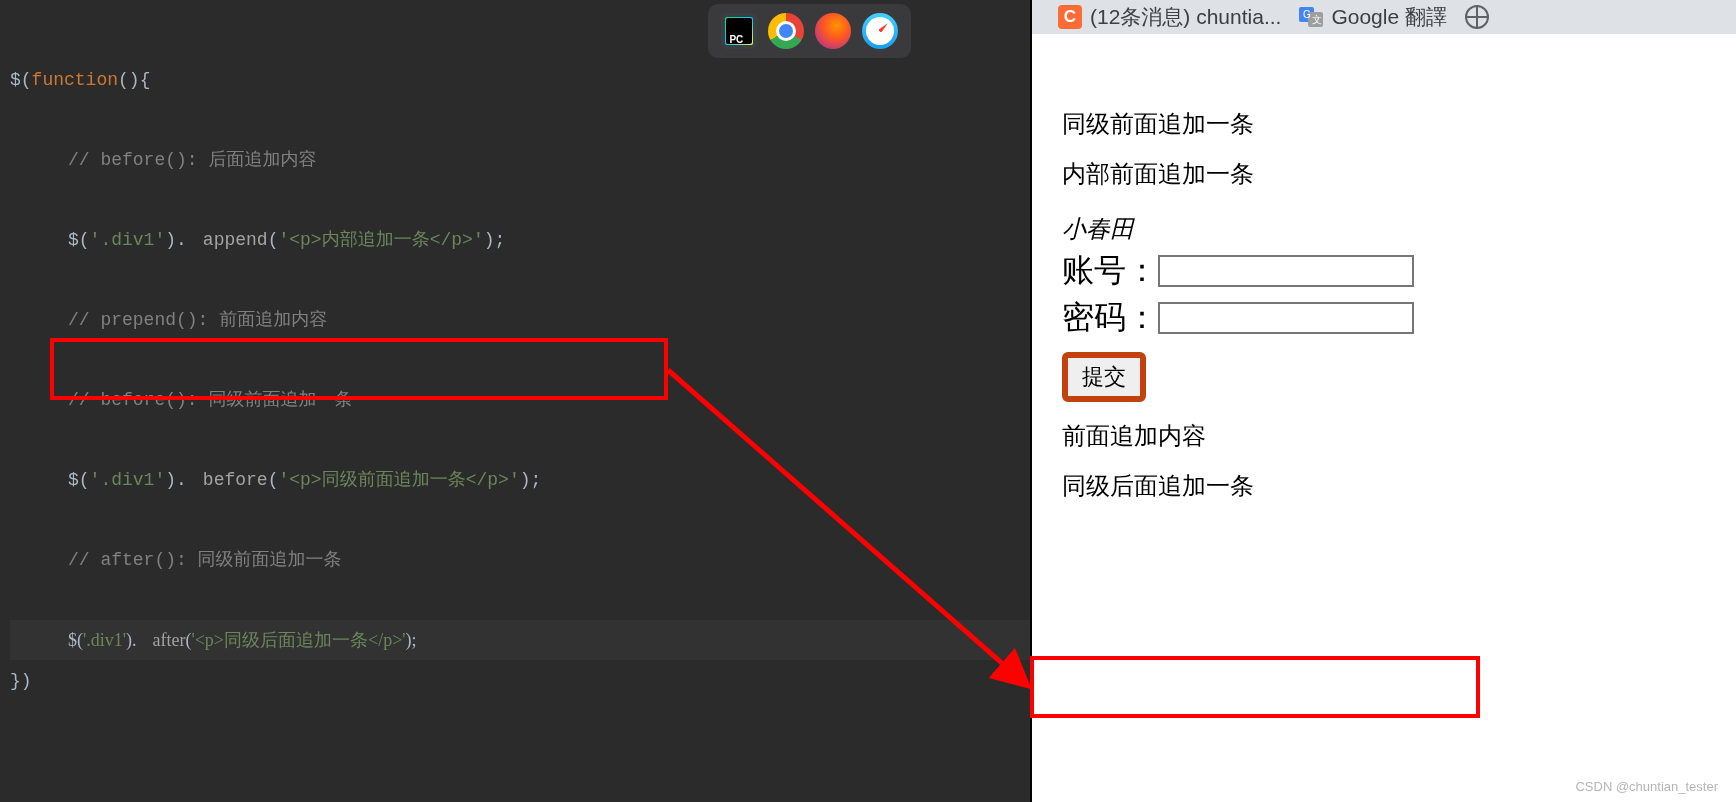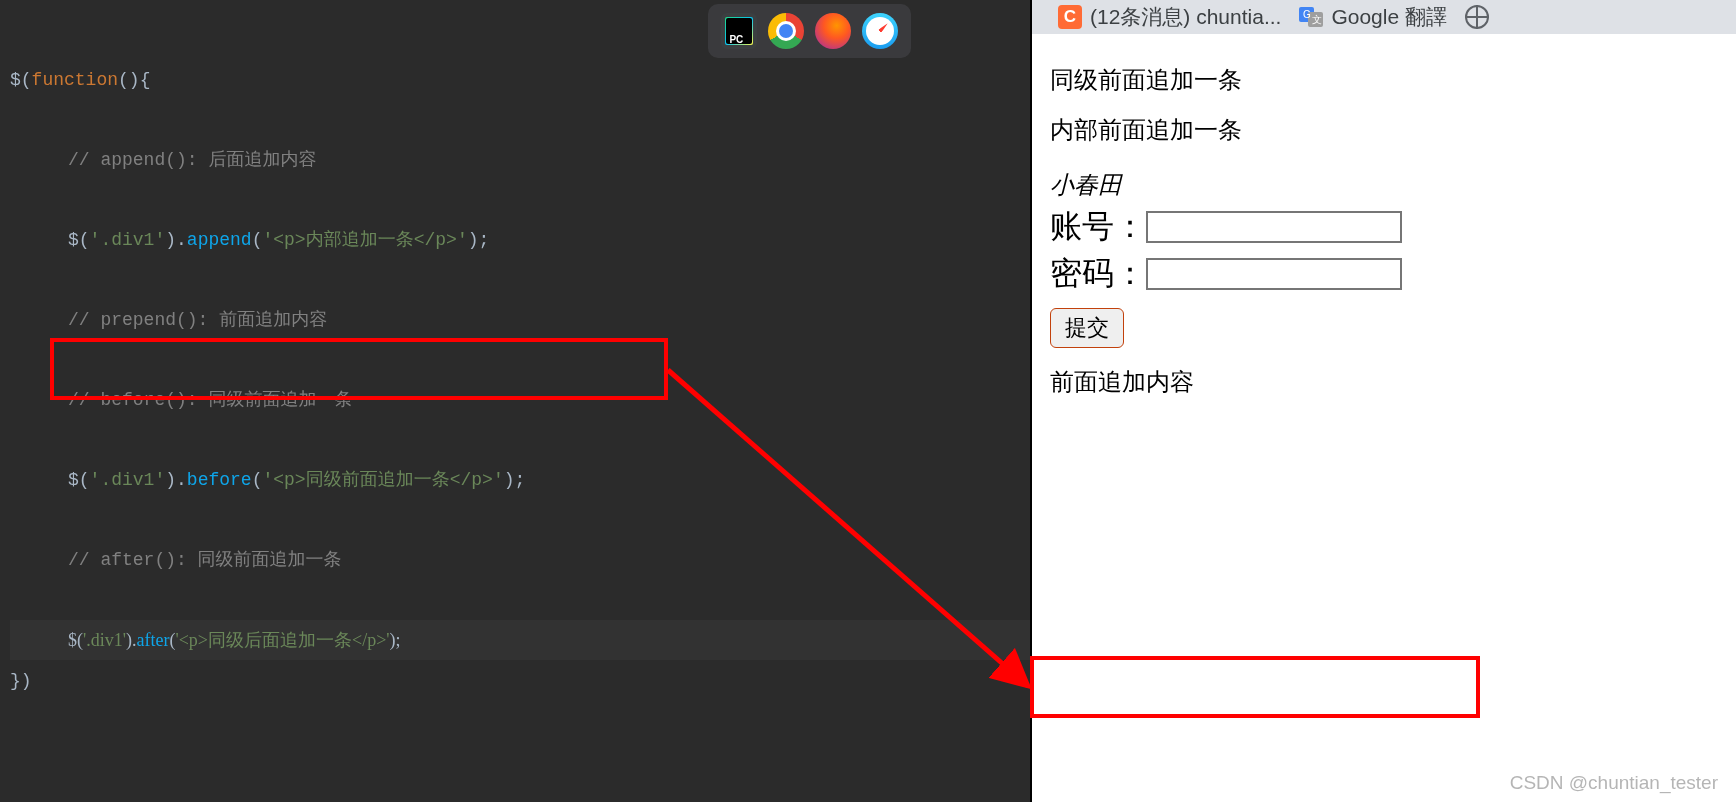--- a/index.html
+++ b/index.html
@@ -22,21 +22,21 @@
   position: relative;
   overflow: hidden;
 }
 .code { padding-top: 20px; padding-left: 10px; white-space: pre; }
 .l1 { padding-left: 0; }
 .l2 { padding-left: 58px; }
 .tok-default { color: #a9b7c6; }
 .tok-kw { color: #cc7832; }
 .tok-str { color: #6a8759; }
 .tok-cm { color: #808080; }
-.tok-fn { color: #0ea5e9; }
+.tok-fn { color: #a3a3a3; margin-left: 16px; }
 .highlight-line { background: #323232; display: inline-block; width: 100%; font-family: Liberation Serif, serif; }
 .red-box-1 {
   position: absolute;
   left: 50px;
   top: 338px;
   width: 618px;
   height: 62px;
   border: 4px solid #ff0000;
   pointer-events: none;
 }
@@ -88,32 +88,32 @@
   padding-left: 26px;
   font-size: 21px;
   overflow:hidden;
 }
 .tab-item { display: flex; align-items: center; gap: 8px; white-space: nowrap; color:#3c4043;}
 .tab-c-icon { width:24px;height:24px;background:#ff6b35;border-radius:4px;color:#fff;display:flex;align-items:center;justify-content:center;font-weight:bold;font-size:17px;}
 .tab-g-icon { width:24px;height:24px;display:flex;align-items:center;justify-content:center;}
 .globe-icon { width:24px;height:24px;border:2px solid #5f6368;border-radius:50%;position:relative;}
 .globe-icon::before{content:"";position:absolute;top:-2px;left:9px;width:2px;height:24px;background:#5f6368;}
 .globe-icon::after{content:"";position:absolute;top:9px;left:-2px;width:24px;height:2px;background:#5f6368;}
-.content-area { padding: 12px 18px 0 18px; font-size: 24px; color: #000; line-height: 1.35; }
+.content-area { padding: 12px 18px 0 30px; font-size: 24px; color: #000; line-height: 1.35; margin-top: 44px; }
 .content-area p { margin: 18px 0; }
 .form-row { margin: 4px 0; display:flex; align-items:center; }
 .form-row label { font-size: 32px; }
 .form-row input[type=text], .form-row input[type=password] {
   width: 256px; height: 32px; border: 2px solid #767676; font-size: 18px; padding: 2px 4px; background:#fff;
 }
 .submit-btn {
   margin-top: 8px;
   padding: 4px 14px;
   font-size: 22px;
-  border: 1px solid #c2410c;
+  border: 6px solid #c2410c;
   border-radius: 6px;
   background: #efefef;
   cursor: pointer;
 }
 .list { margin: 22px 0 16px 50px; }
 .list li { font-size: 24px; margin: 9px 0; list-style: disc; }
 .list li a { color: #551a8b; text-decoration: underline; }
 .list li a.blue { color: #0000ee; }
 .list li.plain { color:#000; }
 .red-box-2 {
@@ -124,31 +124,31 @@
   height: 62px;
   border: 4px solid #ff0000;
   pointer-events: none;
 }
 .arrow-svg { position: absolute; top: 0; left: 0; width: 1736px; height: 802px; pointer-events: none; }
 .watermark {
   position: absolute;
   right: 18px;
   bottom: 8px;
   color: rgba(120,120,120,0.55);
-  font-size: 19px;
+  font-size: 13px;
   font-family: sans-serif;
 }
 </style>
 </head>
 <body>
 
 <div class="editor-pane">
   <div class="code">
 <div class="l1"><span class="tok-default">$(</span><span class="tok-kw">function</span><span class="tok-default">(){</span></div>
-<div class="l2"><span class="tok-cm">// append(): 后面追加内容</span></div>
+<div class="l2"><span class="tok-cm">// before(): 后面追加内容</span></div>
 <div class="l2"><span class="tok-default">$(</span><span class="tok-str">'.div1'</span><span class="tok-default">).</span><span class="tok-fn">append</span><span class="tok-default">(</span><span class="tok-str">'&lt;p&gt;内部追加一条&lt;/p&gt;'</span><span class="tok-default">);</span></div>
 <div class="l2"><span class="tok-cm">// prepend(): 前面追加内容</span></div>
 <div class="l2"><span class="tok-cm">// before(): 同级前面追加一条</span></div>
 <div class="l2"><span class="tok-default">$(</span><span class="tok-str">'.div1'</span><span class="tok-default">).</span><span class="tok-fn">before</span><span class="tok-default">(</span><span class="tok-str">'&lt;p&gt;同级前面追加一条&lt;/p&gt;'</span><span class="tok-default">);</span></div>
 <div class="l2"><span class="tok-cm">// after(): 同级前面追加一条</span></div>
 <div class="l2 highlight-line"><span class="tok-default">$(</span><span class="tok-str">'.div1'</span><span class="tok-default">).</span><span class="tok-fn">after</span><span class="tok-default">(</span><span class="tok-str">'&lt;p&gt;同级后面追加一条&lt;/p&gt;'</span><span class="tok-default">);</span></div>
 <div class="l1"><span class="tok-default">})</span></div>
 
 
 
@@ -202,20 +202,21 @@
       <input type="text" style="">
     </div>
     <div class="form-row">
       <label>密码：</label>
       <input type="password" style="">
     </div>
     <button class="submit-btn">提交</button>
 
 
     <p>前面追加内容</p>
+    <p>同级后面追加一条</p>
   </div>
 
   <div class="watermark">CSDN @chuntian_tester</div>
 </div>
 
 <div class="red-box-2"></div>
 
 <svg class="arrow-svg">
   <defs>
     <marker id="arrowhead" markerWidth="8" markerHeight="8" refX="7" refY="4" orient="auto">

